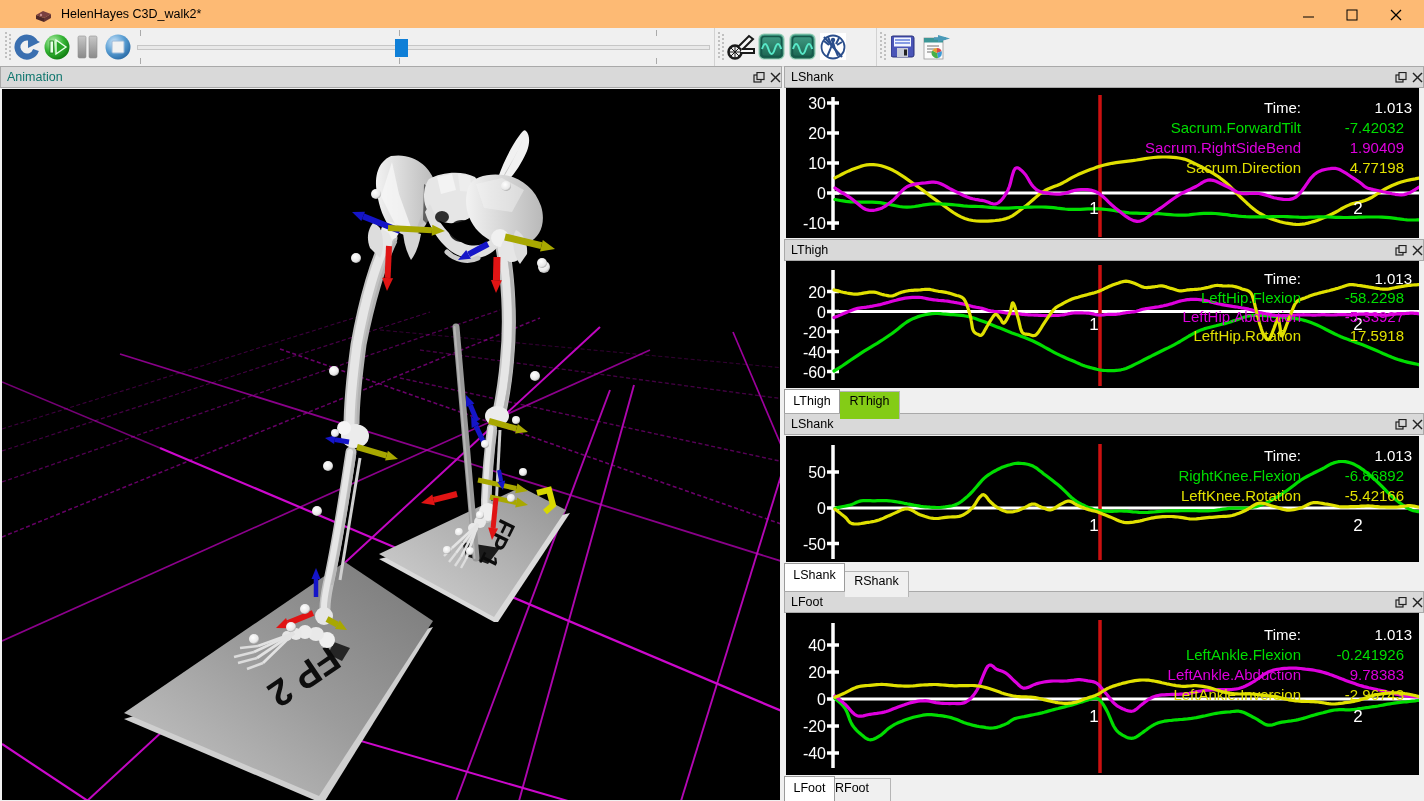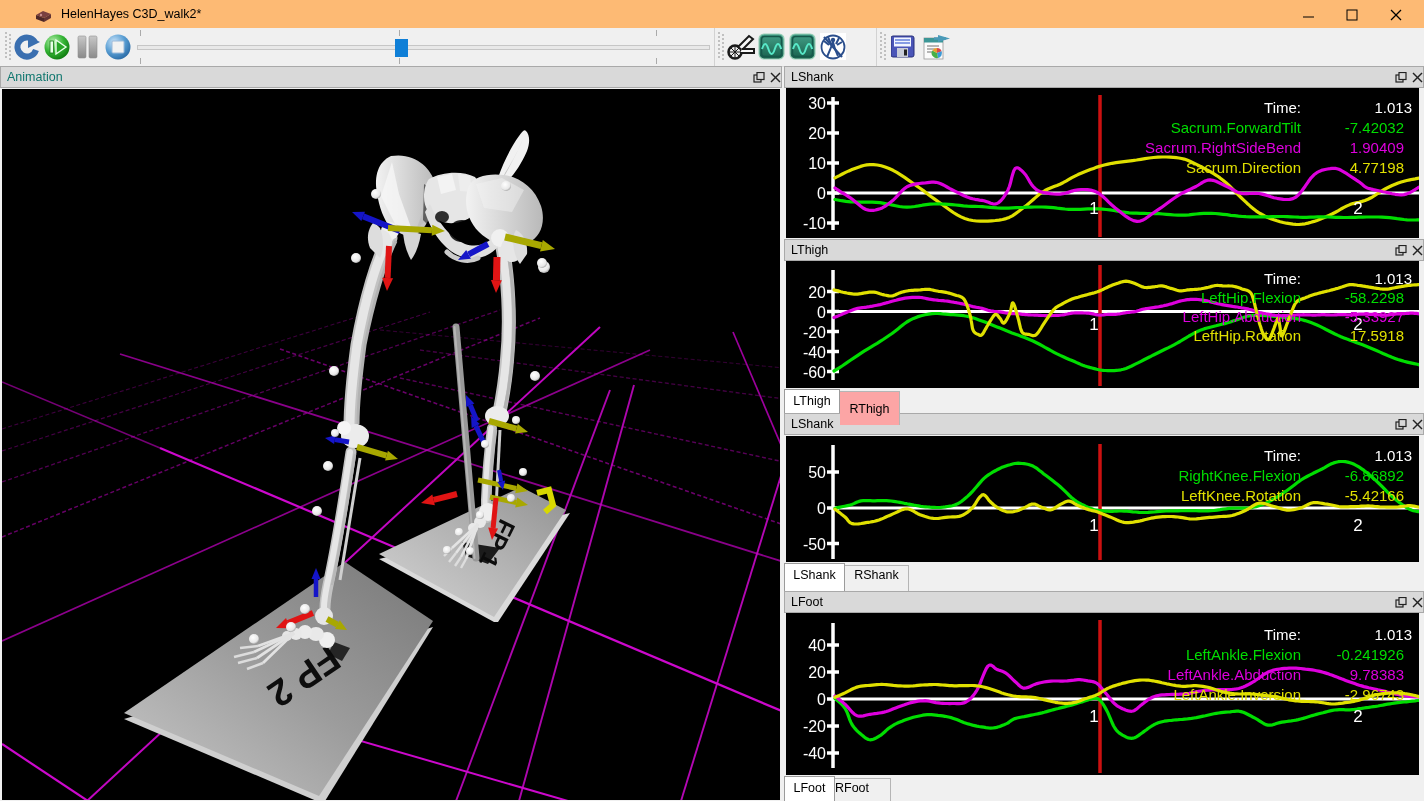--- a/index.html
+++ b/index.html
@@ -379,25 +379,25 @@
     <div class="abs" style="left:6px;top:3px;font-size:12.5px;color:#000">LFoot</div>
     <svg class="abs" style="left:608px;top:5px" width="30" height="12" viewBox="0 0 30 12">
       <rect x="3" y="3" width="7" height="7" fill="none" stroke="#222" stroke-width="1.2"></rect>
       <rect x="6" y="0.5" width="7" height="7" fill="#d9d9d9" stroke="#222" stroke-width="1.2"></rect>
       <line x1="20" y1="1" x2="29" y2="10" stroke="#222" stroke-width="1.4"></line>
       <line x1="29" y1="1" x2="20" y2="10" stroke="#222" stroke-width="1.4"></line>
     </svg>
   </div>
 <div class="abs" style="left:784px;top:388px;width:640px;height:25px;background:#f0f0f0">
     <div class="abs" style="left:0px;top:1px;width:56px;height:24px;background:#ffffff;border:1px solid #9b9b9b;border-bottom:none;box-sizing:border-box;text-align:center;font-size:12.5px;padding-top:4px">LThigh</div>
-    <div class="abs" style="left:56px;top:3px;width:60px;height:34px;background:#fca5a5;border:1px solid #b5b5b5;border-bottom:none;border-left:none;box-sizing:border-box;text-align:center;font-size:12.5px;padding-top:10px">RThigh</div>
+    <div class="abs" style="left:56px;top:3px;width:60px;height:28px;background:#84cc16;border:1px solid #b5b5b5;border-bottom:none;border-left:none;box-sizing:border-box;text-align:center;font-size:12.5px;padding-top:2px">RThigh</div>
   </div>
 <div class="abs" style="left:784px;top:562px;width:640px;height:29px;background:#f0f0f0">
     <div class="abs" style="left:0px;top:1px;width:61px;height:28px;background:#ffffff;border:1px solid #9b9b9b;border-bottom:none;box-sizing:border-box;text-align:center;font-size:12.5px;padding-top:4px">LShank</div>
-    <div class="abs" style="left:61px;top:3px;width:64px;height:26px;background:#f0f0f0;border:1px solid #b5b5b5;border-bottom:none;border-left:none;box-sizing:border-box;text-align:center;font-size:12.5px;padding-top:2px">RShank</div>
+    <div class="abs" style="left:61px;top:9px;width:64px;height:26px;background:#f0f0f0;border:1px solid #b5b5b5;border-bottom:none;border-left:none;box-sizing:border-box;text-align:center;font-size:12.5px;padding-top:2px">RShank</div>
   </div>
 <div class="abs" style="left:784px;top:775px;width:640px;height:26px;background:#f0f0f0">
     <div class="abs" style="left:0px;top:1px;width:51px;height:25px;background:#ffffff;border:1px solid #9b9b9b;border-bottom:none;box-sizing:border-box;text-align:center;font-size:12.5px;padding-top:4px">LFoot</div>
     <div class="abs" style="left:51px;top:3px;width:56px;height:23px;background:#f0f0f0;border:1px solid #b5b5b5;border-bottom:none;border-left:none;box-sizing:border-box;font-size:12.5px;padding-top:2px">RFoot</div>
   </div>
 <svg style="position:absolute;left:786px;top:88px" width="633" height="150" viewBox="786 88 633 150">
     <rect x="786" y="88" width="633" height="150" fill="#000000"></rect>
     <line x1="833" y1="193" x2="1419" y2="193" stroke="#fff" stroke-width="3"></line>
     <line x1="1100" y1="95" x2="1100" y2="237" stroke="#cc1111" stroke-width="3.5"></line>
     <line x1="833" y1="97" x2="833" y2="230" stroke="#fff" stroke-width="3.5"></line>

